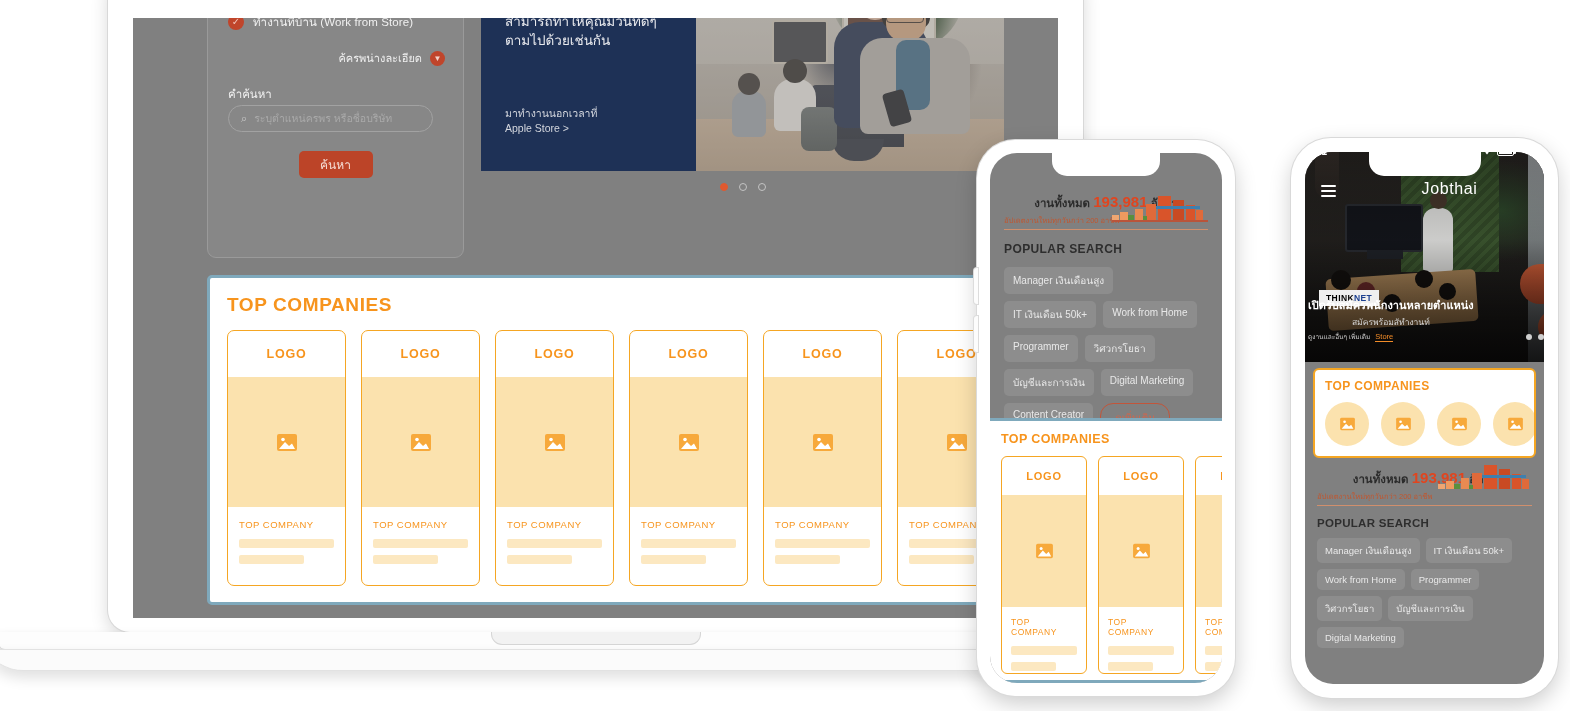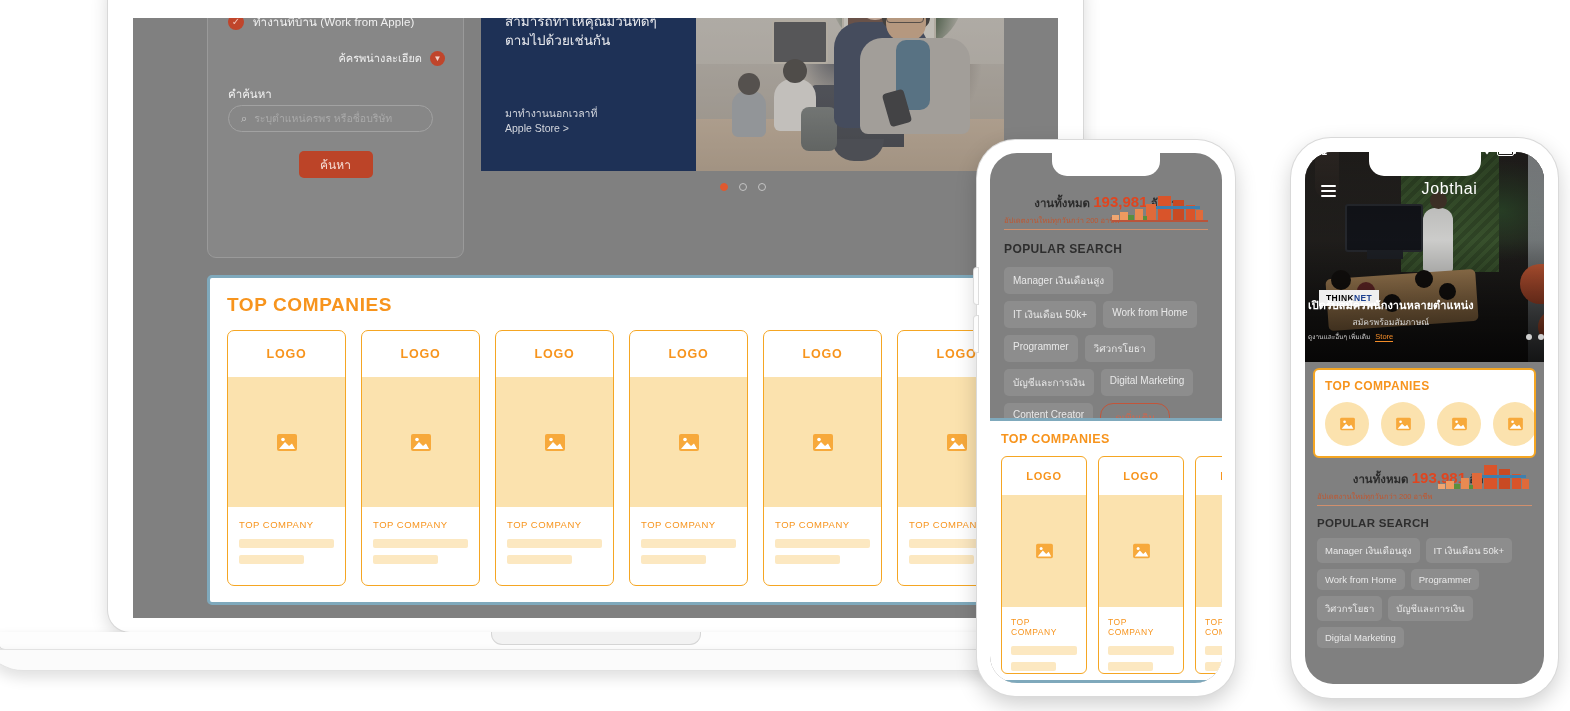--- a/index.html
+++ b/index.html
@@ -327,21 +327,21 @@
   <div class="laptop">
     <div class="laptop-lid"></div>
 
     <div class="laptop-screen">
       <div class="lp-wrap">
 
         <div class="search-card">
 
           <div class="sc-wfh">
             <span class="check-ic">✓</span>
-            <span class="sc-wfh-label">ทำงานที่บ้าน (Work from Apple)</span>
+            <span class="sc-wfh-label">ทำงานที่บ้าน (Work from Store)</span>
           </div>
 
           <div class="sc-adv">
             <span class="sc-adv-label">ค้ครพน่างละเอียด</span>
             <span class="adv-caret">▼</span>
           </div>
 
           <div class="sc-field-lbl">คำค้นหา</div>
 
           <div class="sc-input">
@@ -635,21 +635,21 @@
             <i></i>
           </div>
         <div class="p2-logo">Jobthai</div>
 
         <div class="p2-badge">
           <span>THINK</span><span class="blue">NET</span>
         </div>
 
         <div class="p2-cap">
           <div class="t1">เปิดรับสมัครพนักงานหลายตำแหน่ง</div>
-          <div class="t2">สมัครพร้อมสัมภาษณ์</div>
+          <div class="t2">สมัครพร้อมสัทำงานท์</div>
           <div class="t3">
             <span>ดูงานและอื่นๆ เพิ่มเติม</span>
             <span class="click">Store</span>
           </div>
         </div>
 
         <div class="p2-dots">
           <span class="d"></span>
           <span class="d"></span>
           <span class="d on"></span>

